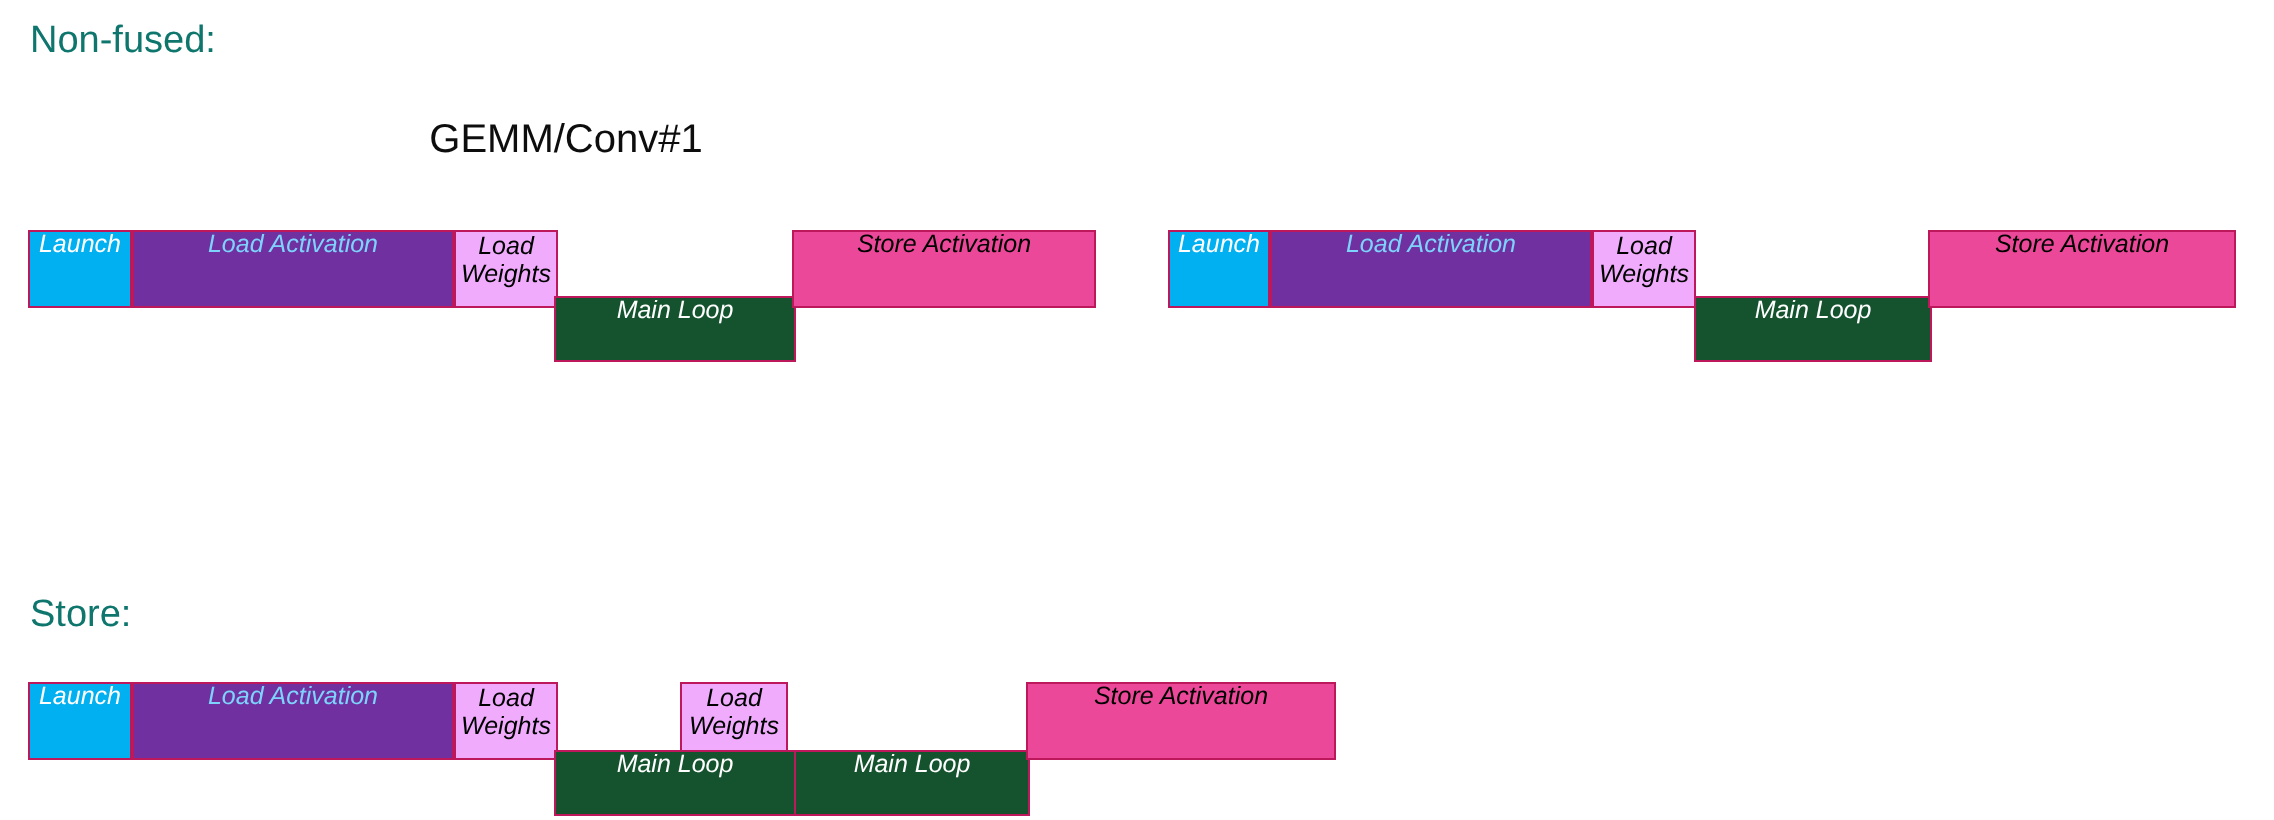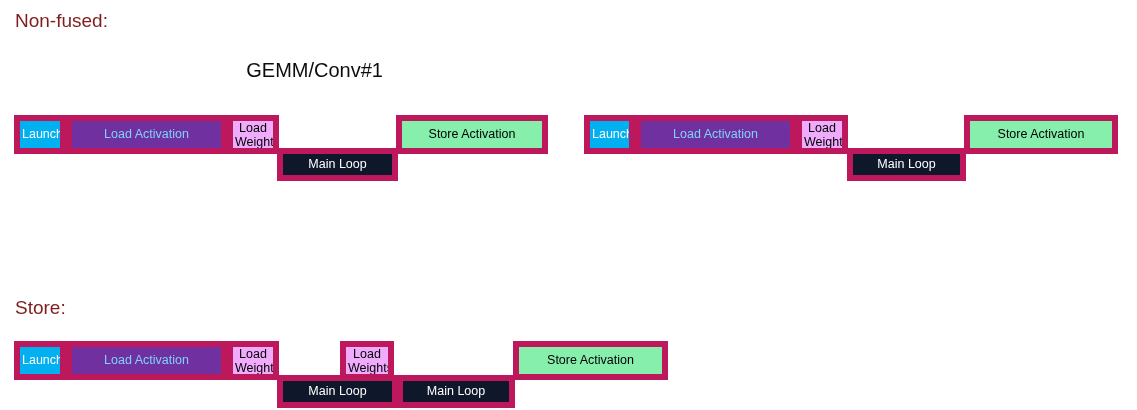--- a/index.html
+++ b/index.html
@@ -22,56 +22,56 @@
     left: 0;
     top: 0;
     width: 1137px;
     height: 410px;
   }
   .section-label {
     position: absolute;
     font-size: 19px;
     line-height: 22px;
     font-weight: 400;
-    color: #7f1d1d;
+    color: #0f766e;
     white-space: nowrap;
   }
   .group-title {
     position: absolute;
     font-size: 20px;
     line-height: 24px;
     font-weight: 400;
     color: #0d0d0d;
     white-space: nowrap;
-    text-align: right;
+    text-align: center;
   }
   .bar {
     position: absolute;
     box-sizing: border-box;
-    border: 6px solid #be185d;
+    border: 1px solid #be185d;
     display: flex;
-    align-items: center;
     justify-content: center;
     text-align: center;
     font-size: 12.5px;
     line-height: 13px;
     letter-spacing: 0px;
     overflow: hidden;
+    font-style: italic;
   }
   .bar span {
     display: block;
     width: 100%;
     padding: 0 2px;
     box-sizing: border-box;
   }
   .bar.launch   { background: #00b0f0; color: #ffffff; }
   .bar.load-act { background: #7030a0; color: #7dd3fc; }
   .bar.weights  { background: #f0abfc; color: #000000; line-height: 14px; }
-  .bar.mainloop { background: #0f172a; color: #ffffff; }
-  .bar.store    { background: #86efac; color: #000000; }
+  .bar.mainloop { background: #14532d; color: #ffffff; }
+  .bar.store    { background: #ec4899; color: #000000; }
   .bar.weights span { white-space: normal; }
 </style>
 </head>
 <body>
 
 <div class="canvas">
 
   <div class="section-label" style="left:15px; top:10px;">Non-fused:</div>
 
   <div class="group-title" style="left:183px; top:58px; width:200px;">GEMM/Conv#1</div>

